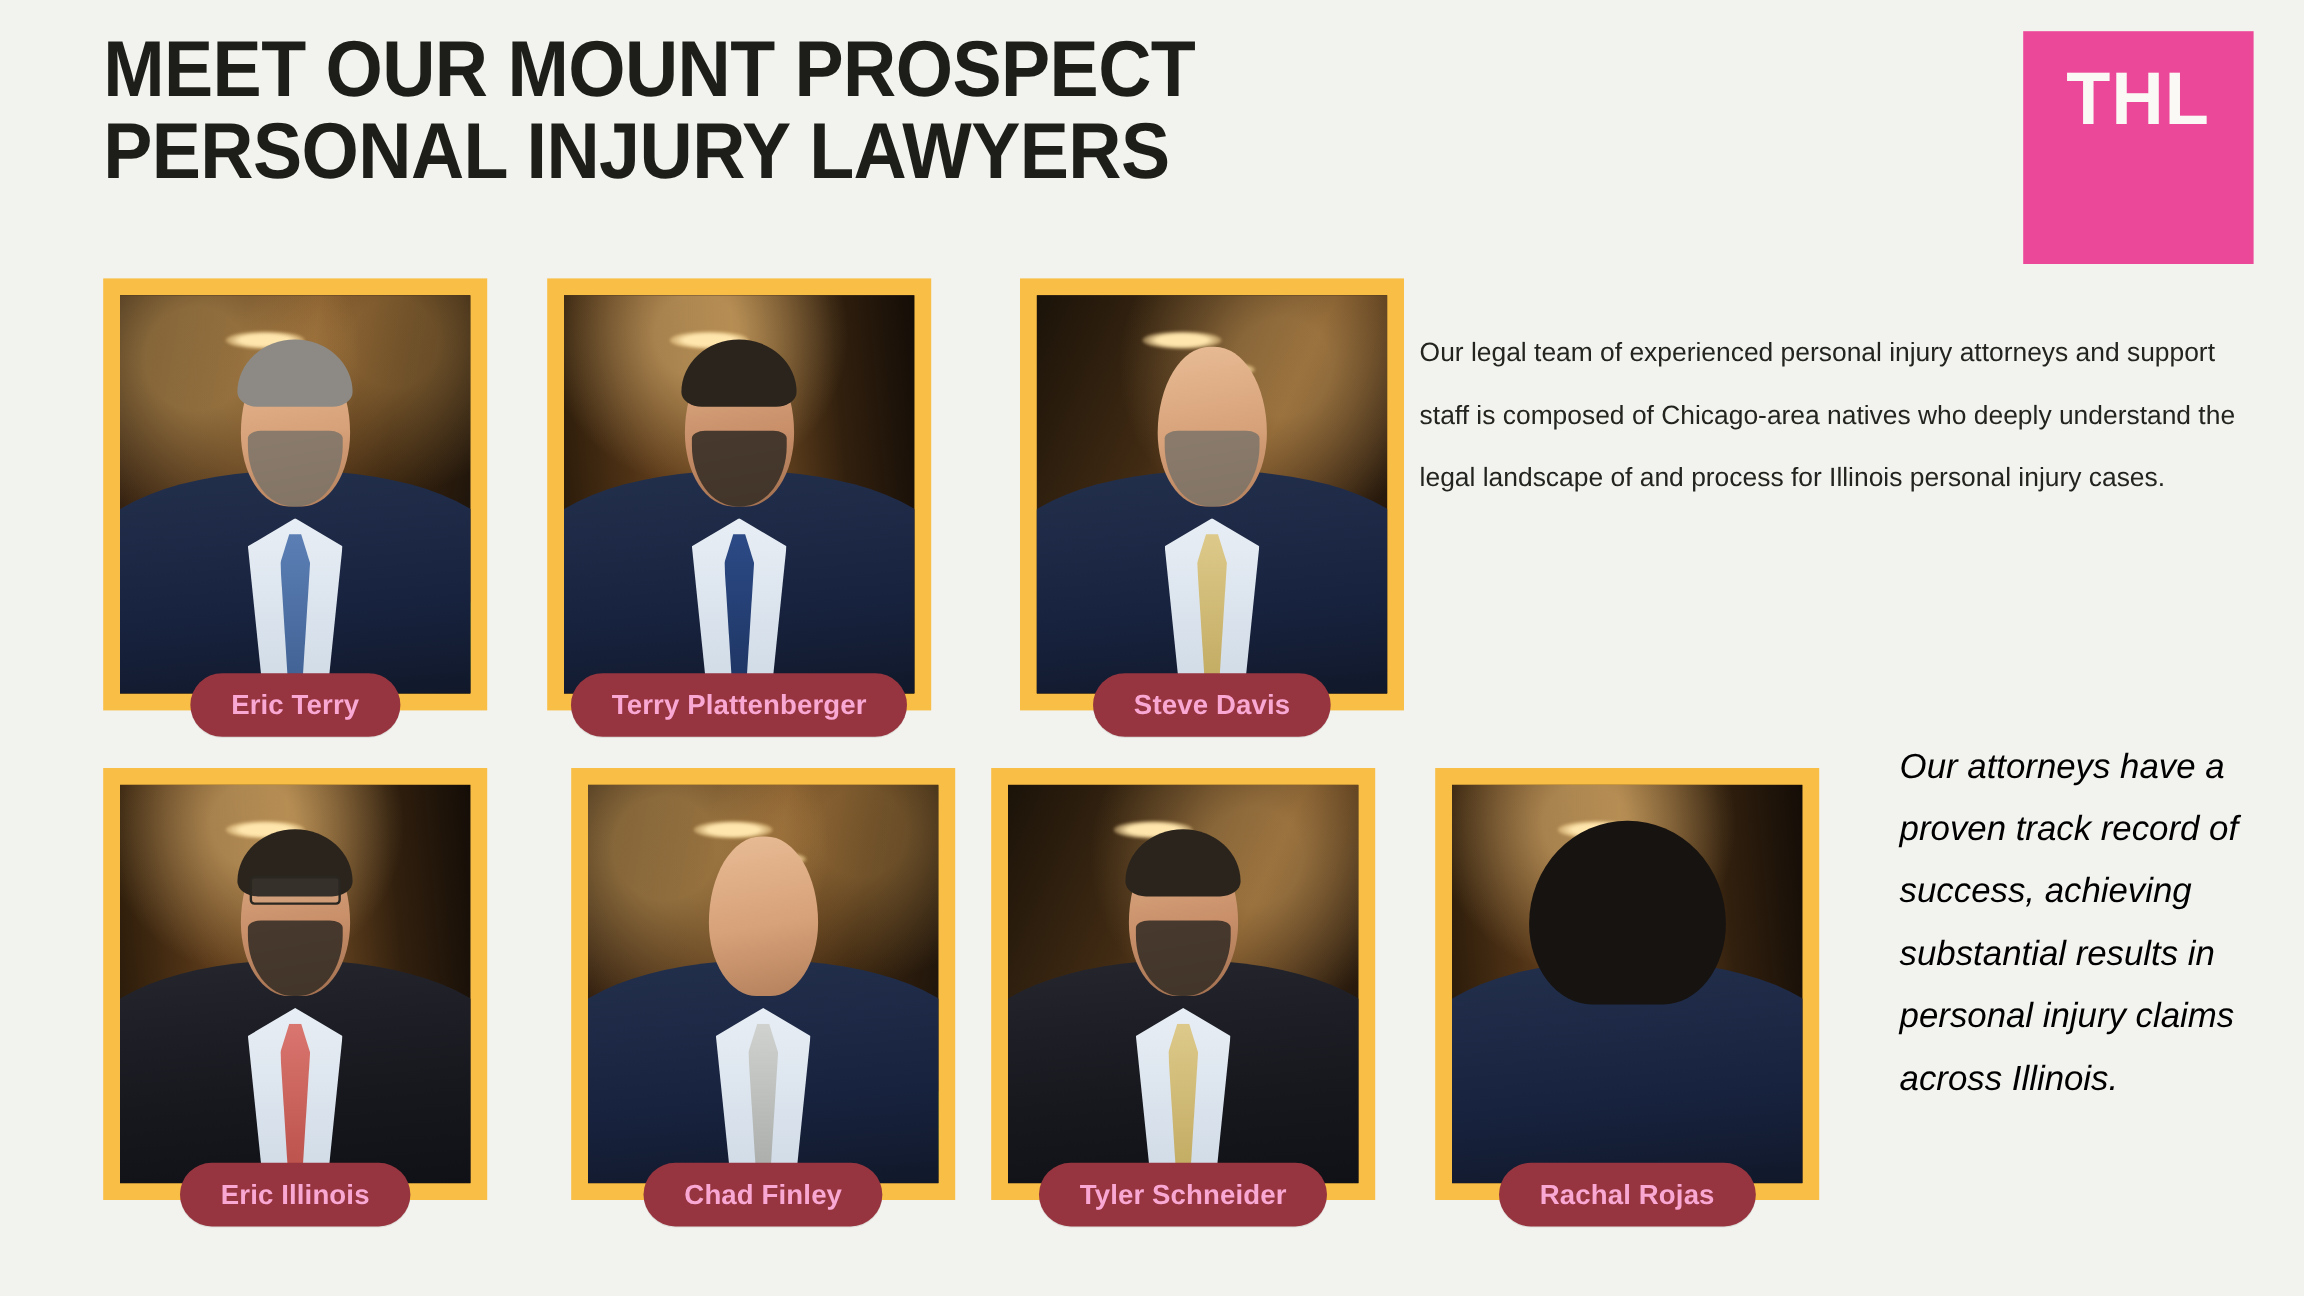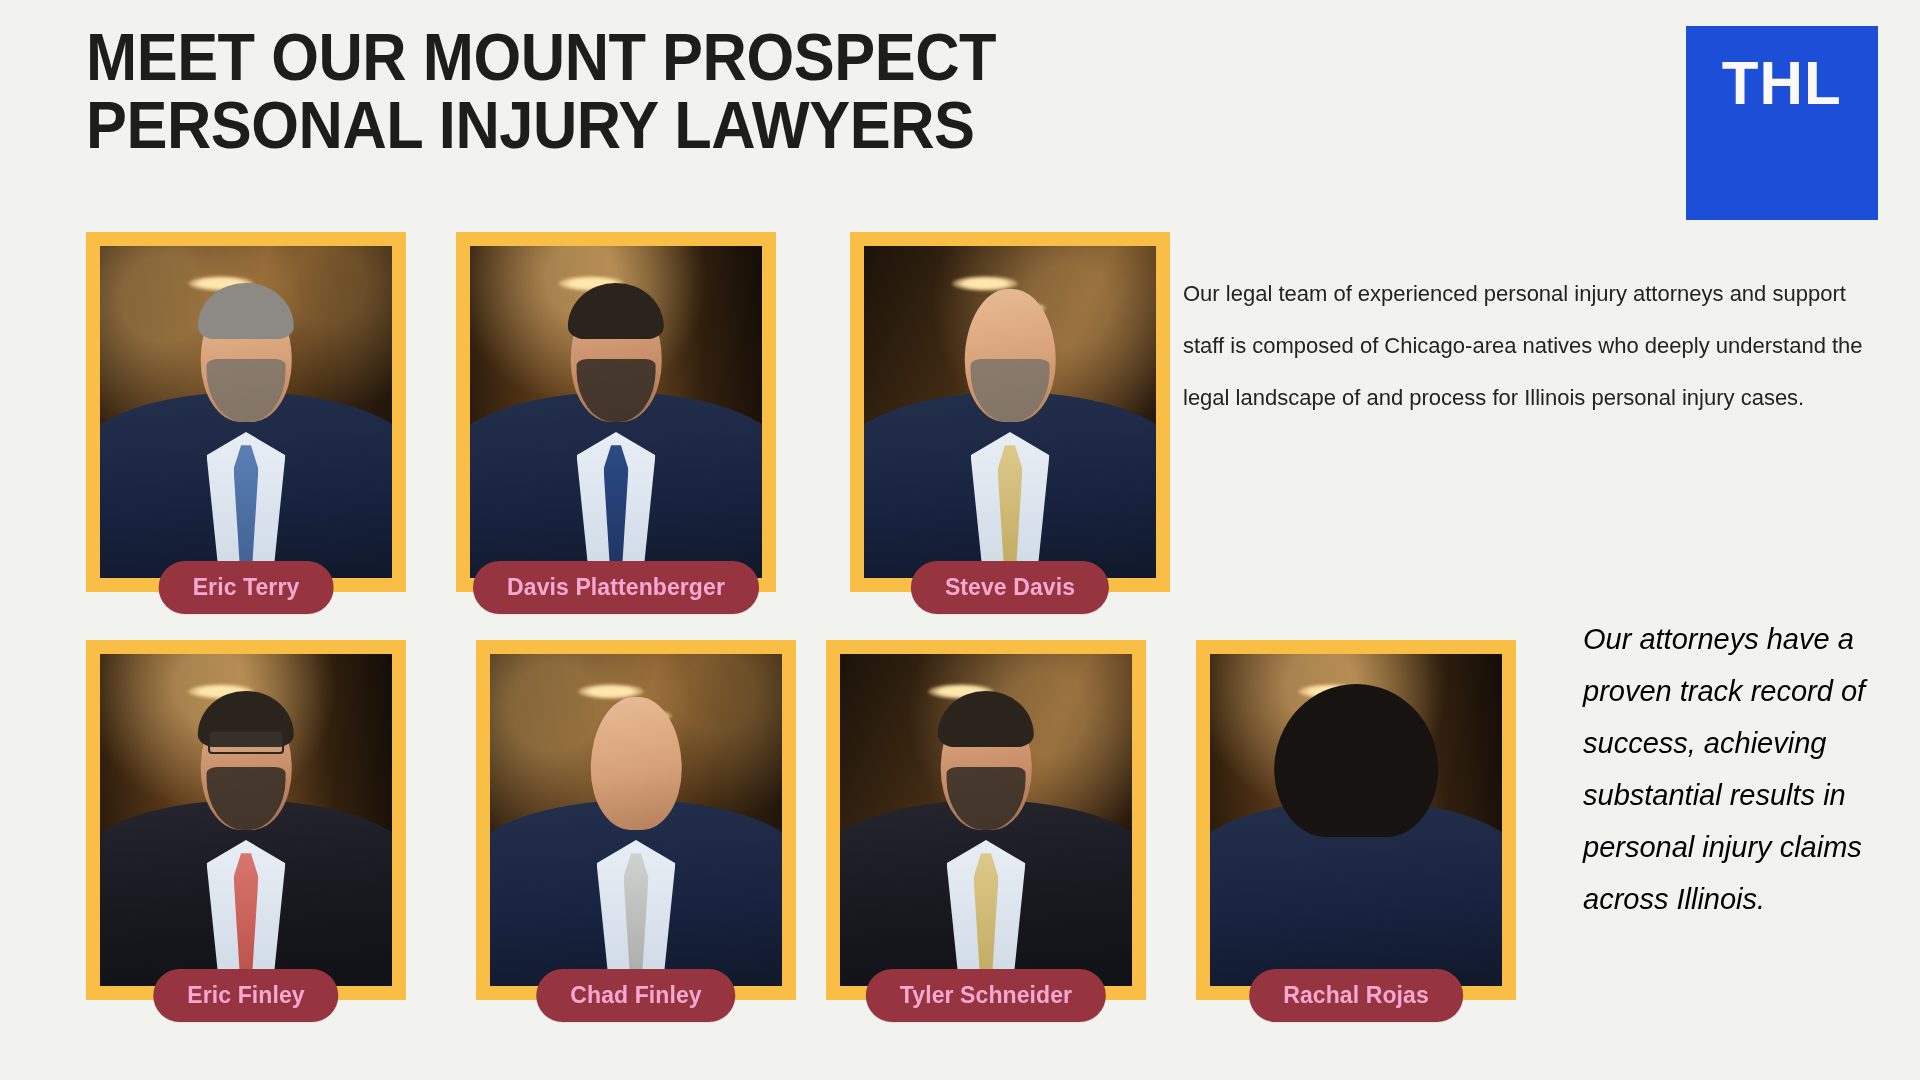--- a/index.html
+++ b/index.html
@@ -43,21 +43,21 @@
   }
   .page-title .title-line { display:block; white-space:nowrap; }
 
   
   .logo-tile {
     position:absolute;
     left:1686px;
     top:26px;
     width:192px;
     height:194px;
-    background:#1d4ed8;
+    background:#ec4899;
     display:flex;
     align-items:flex-start;
     justify-content:center;
   }
   .logo-text {
     margin-top:26px;
     font-family:"Liberation Sans", sans-serif;
     font-weight:bold;
     font-size:62px;
     line-height:1;
@@ -285,21 +285,21 @@
           <div class="bg variant-b"></div>
           <div class="ceiling-light"></div>
           <div class="ceiling-light two"></div>
           <div class="figure navy"></div>
           <div class="shirt"></div>
           <div class="tie navyblue"></div>
           <div class="head tan"></div>
           <div class="hair dark"></div>
           <div class="beard dark"></div>
         </div>
-        <div class="name-badge">Davis Plattenberger</div>
+        <div class="name-badge">Terry Plattenberger</div>
       </div>
       <div class="card" style="left: 826px; top: 232px; margin-left: 24px;">
         <div class="photo">
           <div class="bg variant-c"></div>
           <div class="ceiling-light"></div>
           <div class="ceiling-light two"></div>
           <div class="figure navy"></div>
           <div class="shirt"></div>
           <div class="tie gold"></div>
           <div class="head "></div>
@@ -313,21 +313,21 @@
           <div class="ceiling-light"></div>
           <div class="ceiling-light two"></div>
           <div class="figure dark"></div>
           <div class="shirt"></div>
           <div class="tie red"></div>
           <div class="head tan"></div>
           <div class="hair dark"></div>
           <div class="beard dark"></div>
           <div class="glasses"></div>
         </div>
-        <div class="name-badge">Eric Finley</div>
+        <div class="name-badge">Eric Illinois</div>
       </div>
       <div class="card" style="left: 476px; top: 640px;">
         <div class="photo">
           <div class="bg"></div>
           <div class="ceiling-light"></div>
           <div class="ceiling-light two"></div>
           <div class="plant right"></div>
           <div class="figure navy"></div>
           <div class="shirt"></div>
           <div class="tie grey"></div>

